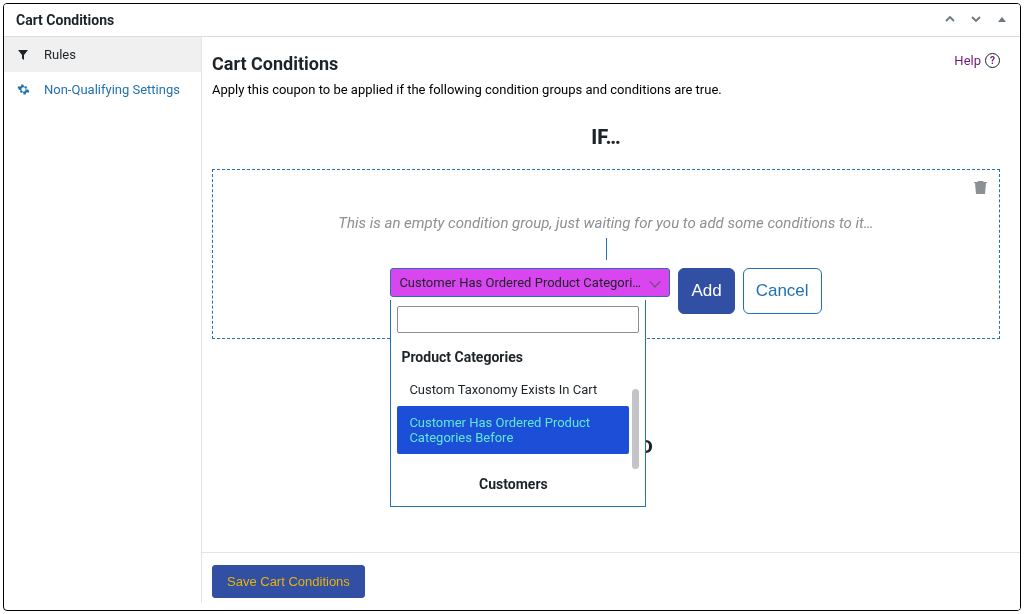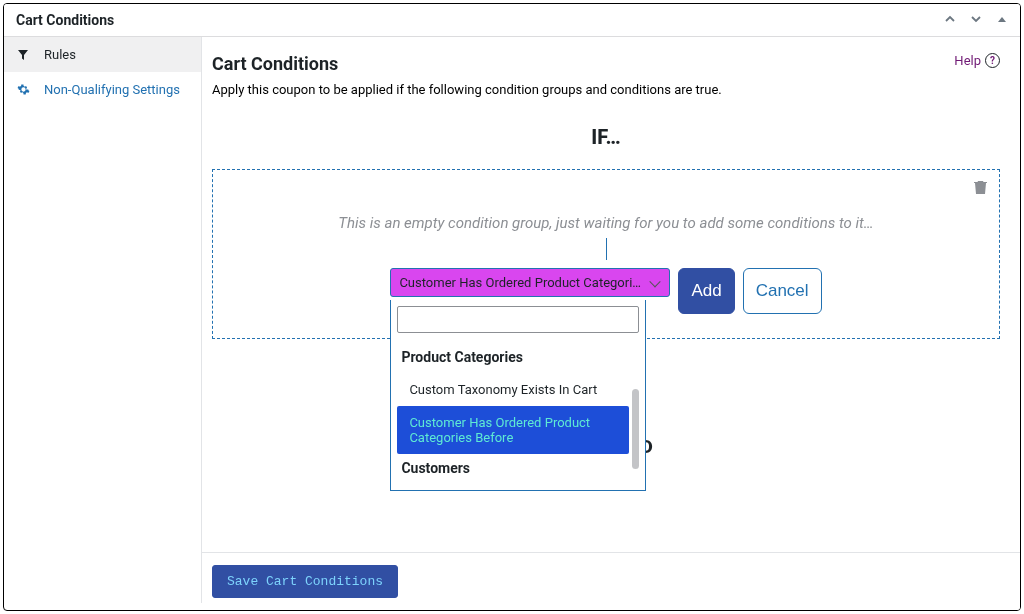--- a/index.html
+++ b/index.html
@@ -257,27 +257,26 @@
     position: absolute;
     bottom: 0;
     left: 198px;
     right: 0;
     border-top: 1px solid #e2e4e7;
     padding: 12px 10px;
     background: #fff;
   }
   .btn-save {
     background: #314fa3;
-    color: #7dd3fc;
+    color: #eab308;
     border: 1px solid #314fa3;
     padding: 8px 14px;
     border-radius: 3px;
     font-size: 13px;
     cursor: pointer;
-    font-family: Liberation Mono, monospace;
   }
 </style>
 </head>
 <body>
 
 <div class="outer-border">
 
   <div class="panel-header">
     <div class="panel-title">Cart Conditions</div>
     <div class="panel-controls">
@@ -345,21 +344,21 @@
 
           <div class="select-wrap">
             <div class="select-box">Customer Has Ordered Product Categorie…</div>
 
             <div class="dropdown">
               <input class="dropdown-search" type="text" value="" style="">
               <div class="dropdown-list">
                 <div class="group-label">Product Categories</div>
                 <div class="option">Custom Taxonomy Exists In Cart</div>
                 <div class="option selected">Customer Has Ordered Product Categories Before</div>
-                <div class="group-label" style="margin-top:0;">Customers</div>
+                <div class="group-label" style="margin-top:16px;text-align:center;">Customers</div>
                 <div class="scroll-track">
                   <div class="scroll-thumb"></div>
                 </div>
               </div>
             </div>
           </div>
 
           <button class="btn btn-add">Add</button>
           <button class="btn btn-outline">Cancel</button>
         </div>

